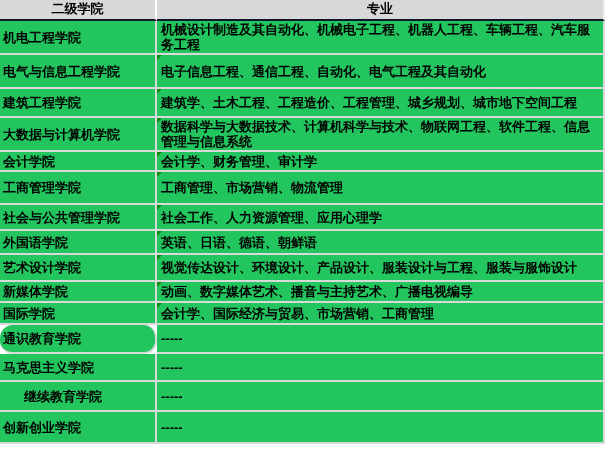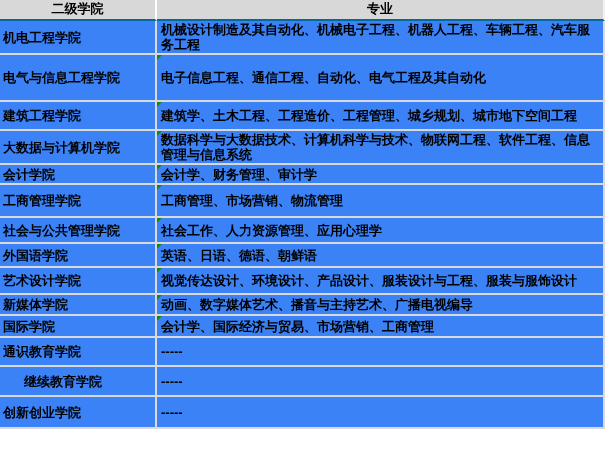--- a/index.html
+++ b/index.html
@@ -29,24 +29,24 @@
     font-size:13px; font-weight:bold; text-align:center;
     height:21px; padding:0 0 1px 0;
     border:none;
   }
   th.h-college{ border-right:2px solid #ffffff; }
   th.h-majors{ border-right:2px solid #f1f1f1; }
   td{
     vertical-align:middle;
     font-size:13px; font-weight:bold; line-height:15px;
     border-bottom:2px solid var(--grid);
-    background:#3b82f6;
+    background:#22c55e;
     overflow:hidden;
   }
-  thead th{ border-bottom:2px solid #0369a1; }
+  thead th{ border-bottom:2px solid #0f172a; }
   td.college{
     padding:1px 2px 1px 3px;
     border-right:2px solid var(--grid);
     white-space:nowrap;
   }
   td.majors{
     position:relative;
     padding:1px 4px 1px 4px;
     border-right:2px solid var(--grid);
     word-break:break-all;
@@ -81,21 +81,21 @@
     <td class="majors" style="height: 31px;">
       
       <span>机械设计制造及其自动化、机械电子工程、机器人工程、车辆工程、汽车服务工程</span>
     </td>
   </tr>
 
   <tr>
     <td class="college" style="height: 29px;">
       <span>电气与信息工程学院</span>
     </td>
-    <td class="majors" style="height: 47px;">
+    <td class="majors" style="height: 34px;">
       <span class="tri"></span>
       <span>电子信息工程、通信工程、自动化、电气工程及其自动化</span>
     </td>
   </tr>
 
   <tr>
     <td class="college" style="height: 29px;">
       <span>建筑工程学院</span>
     </td>
     <td class="majors" style="height: 29px;">
@@ -179,29 +179,38 @@
     <td class="college" style="height: 22px;">
       <span>国际学院</span>
     </td>
     <td class="majors" style="height: 22px;">
       <span class="tri"></span>
       <span>会计学、国际经济与贸易、市场营销、工商管理</span>
     </td>
   </tr>
 
   <tr>
-    <td class="college" style="height: 23px;">
+    <td class="college" style="height: 23px; border-radius: 13px;">
       <span>通识教育学院</span>
     </td>
     <td class="majors" style="height: 29px;">
       
       <span>-----</span>
     </td>
   </tr>
 
+  <tr>
+    <td class="college" style="height: 28px;">
+      <span>马克思主义学院</span>
+    </td>
+    <td class="majors" style="height: 28px;">
+      
+      <span>-----</span>
+    </td>
+  </tr>
 
   <tr>
     <td class="college" style="height: 30px; padding-left: 24px;">
       <span>继续教育学院</span>
     </td>
     <td class="majors" style="height: 30px;">
       
       <span>-----</span>
     </td>
   </tr>

